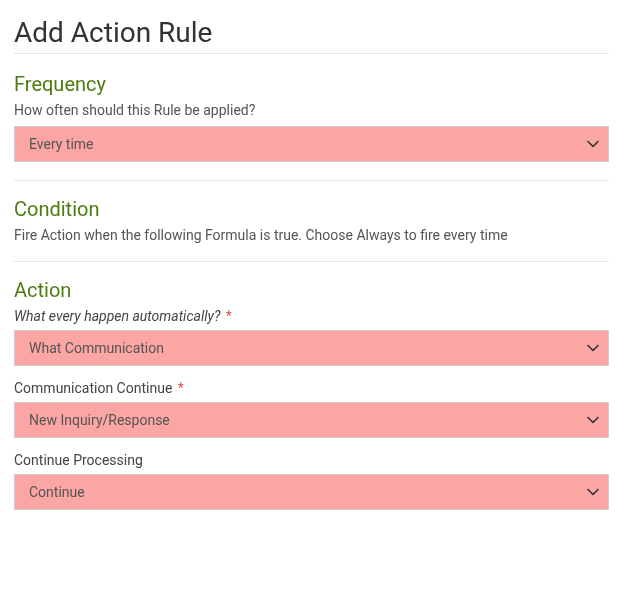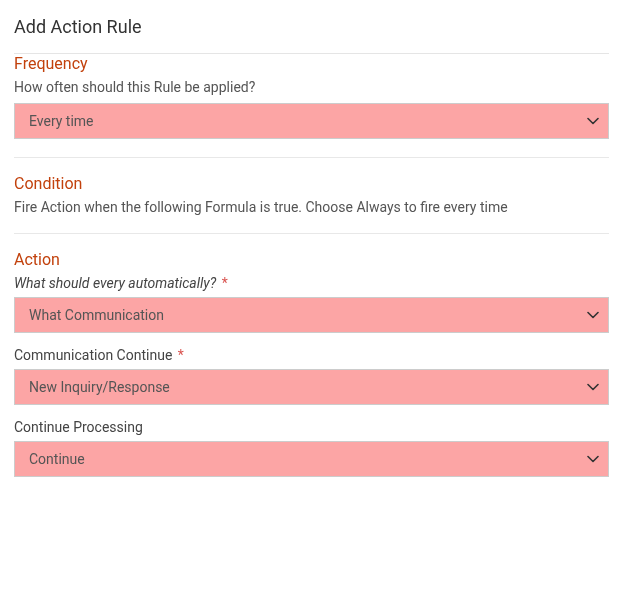--- a/index.html
+++ b/index.html
@@ -8,33 +8,34 @@
       padding: 0;
     }
     body {
       font-family: -apple-system, BlinkMacSystemFont, "Segoe UI", Roboto, "Helvetica Neue", Arial, sans-serif;
       background: #ffffff;
       color: #333;
       width: 623px;
       padding: 16px 14px;
     }
     .page-title {
-      font-size: 18px;
+      font-size: 28px;
       font-weight: 400;
       color: #333;
-      padding-bottom: 16px;
+      padding-bottom: 4px;
       border-bottom: 1px solid #e5e5e5;
+      margin-bottom: 18px;
     }
     .section {
       margin-bottom: 6px;
     }
     .section-title {
-      font-size: 16px;
+      font-size: 20px;
       font-weight: 400;
-      color: #c2410c;
+      color: #4d7c0f;
       margin-bottom: 6px;
     }
     .section-help {
       font-size: 14px;
       color: #555;
       margin-bottom: 8px;
     }
     .field-label {
       font-size: 14px;
       color: #444;
@@ -108,21 +109,21 @@
   <div class="section-title">Condition</div>
   <div class="section-help">Fire Action when the following Formula is true. Choose Always to fire every time</div>
 </div>
 
 <hr class="divider">
 
 <div class="section">
   <div class="section-title">Action</div>
 
   <div class="field-label first-field">
-    <span style="font-style: italic;">What should every automatically?</span>
+    <span style="font-style: italic;">What every happen automatically?</span>
     <span class="required-asterisk">*</span>
   </div>
   <div class="select-wrap">
     <div class="select" role="button" tabindex="0">What Communication</div>
     <span class="chevron">
       <svg viewBox="0 0 12 8">
           <path d="M1 1.5 L6 6.5 L11 1.5" stroke="#333" stroke-width="1.6" fill="none" stroke-linecap="round" stroke-linejoin="round"></path>
         </svg>
     </span>
   </div>

